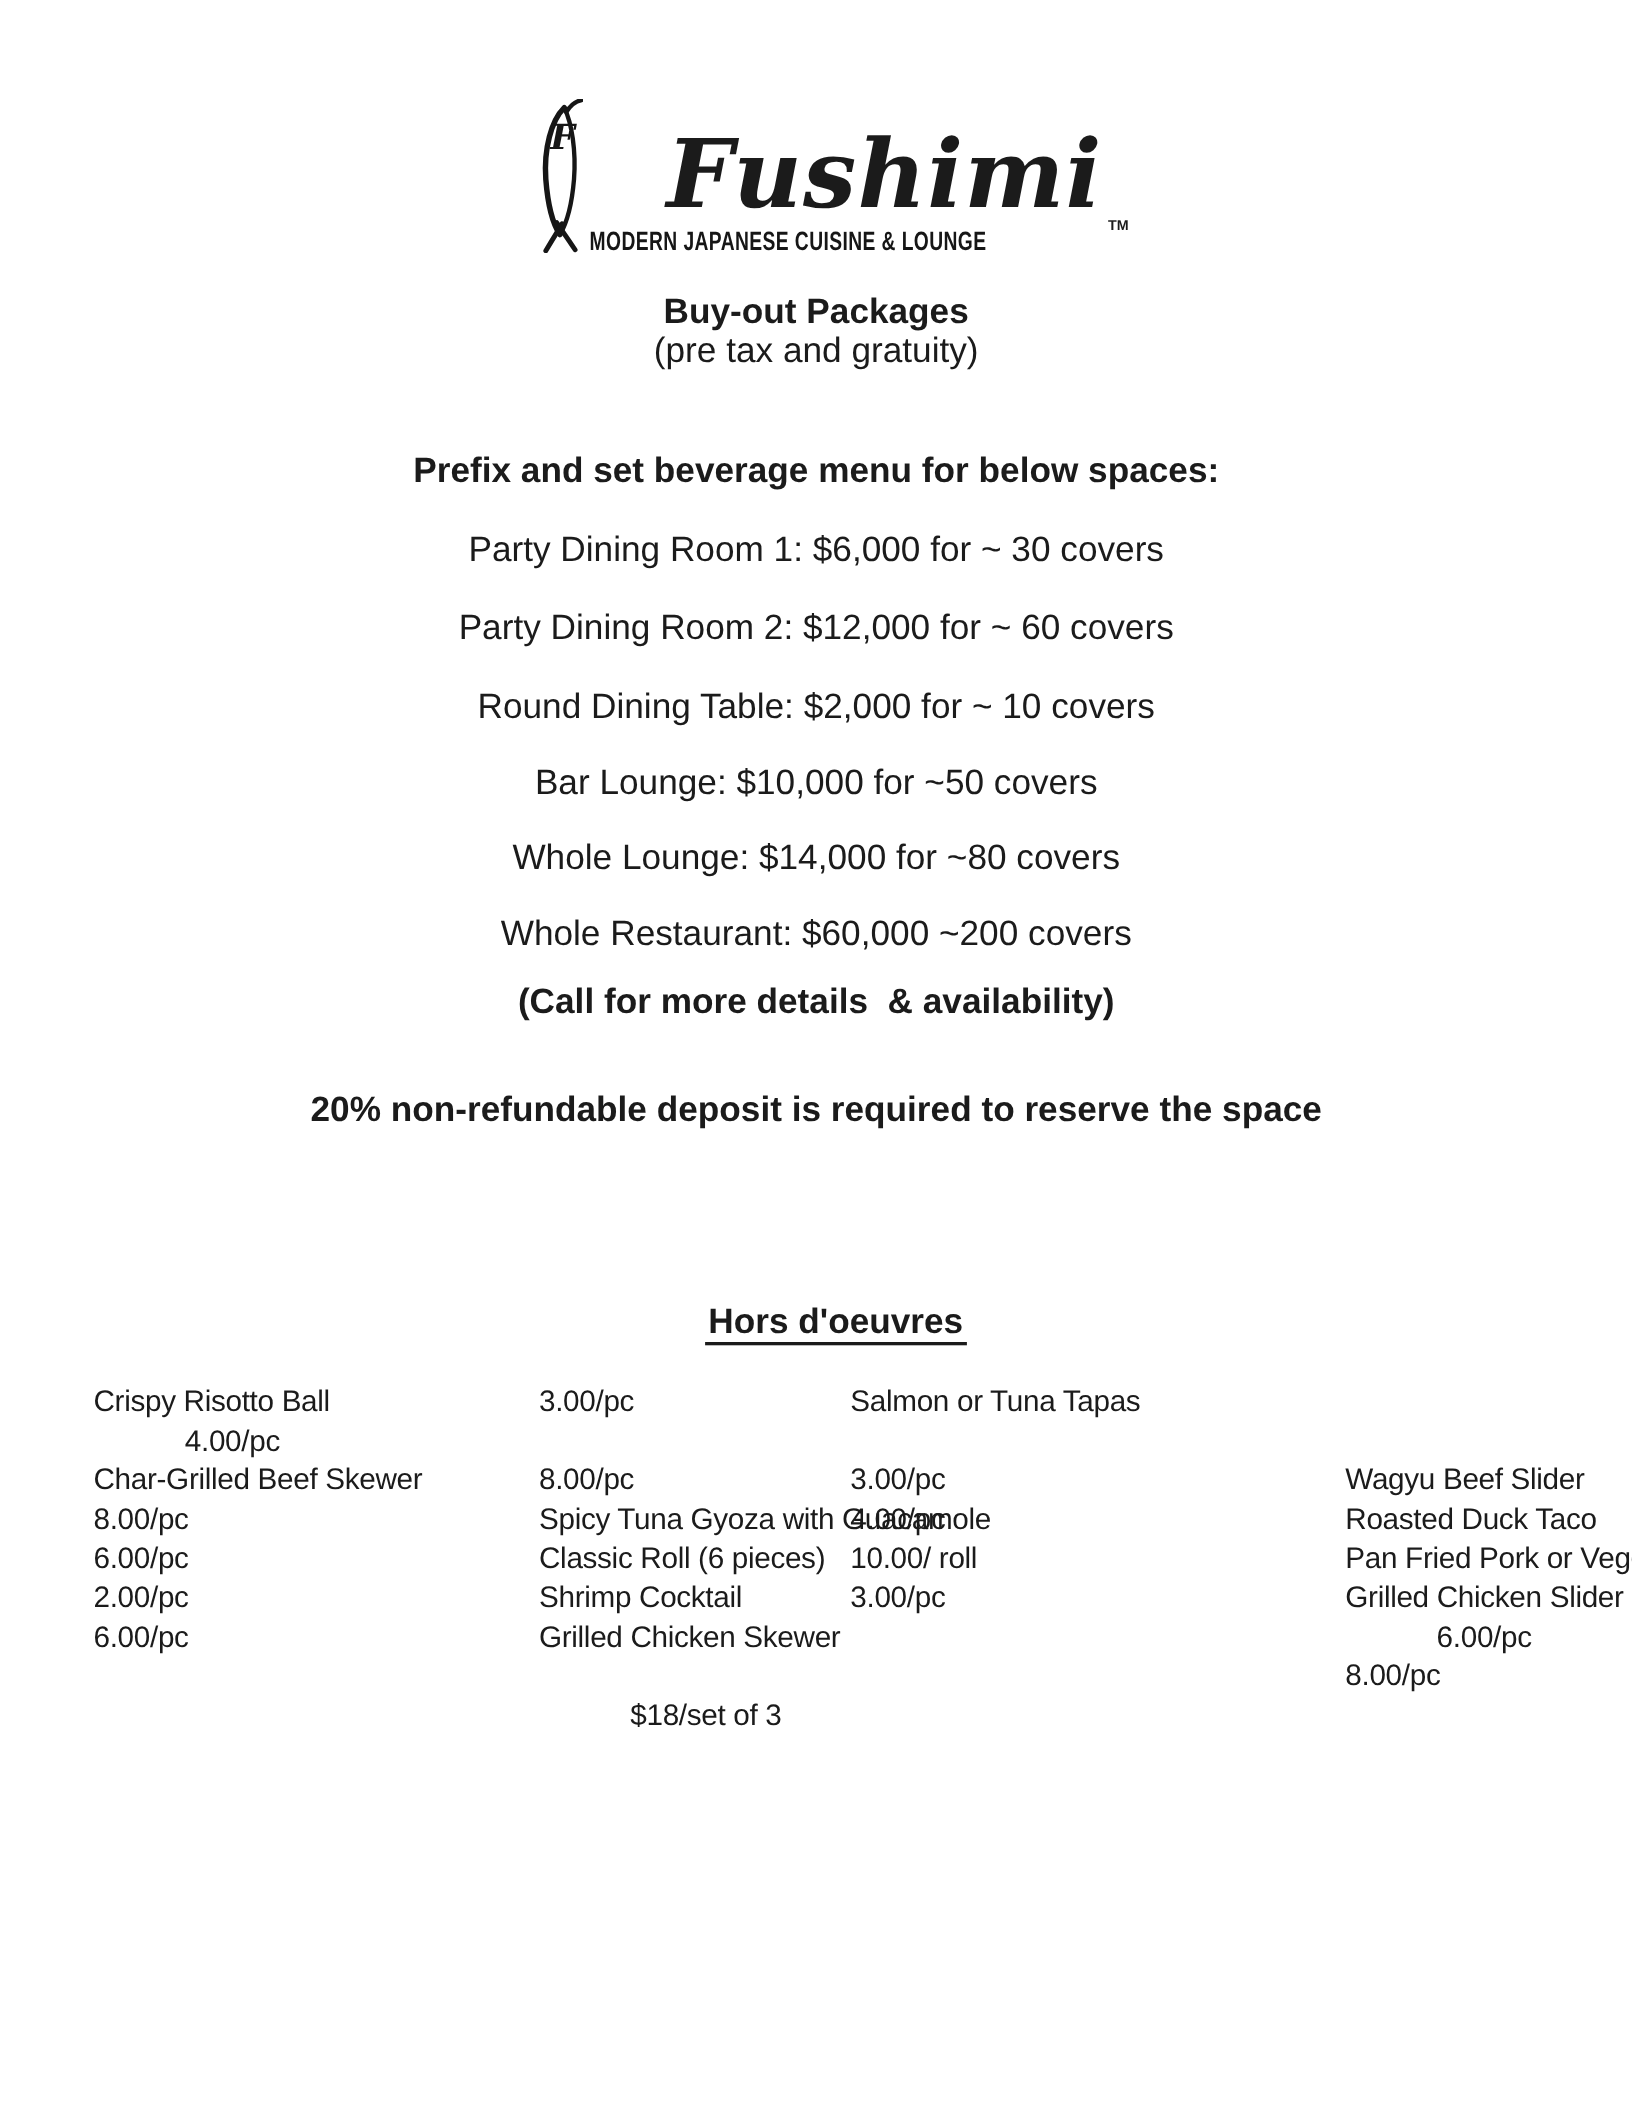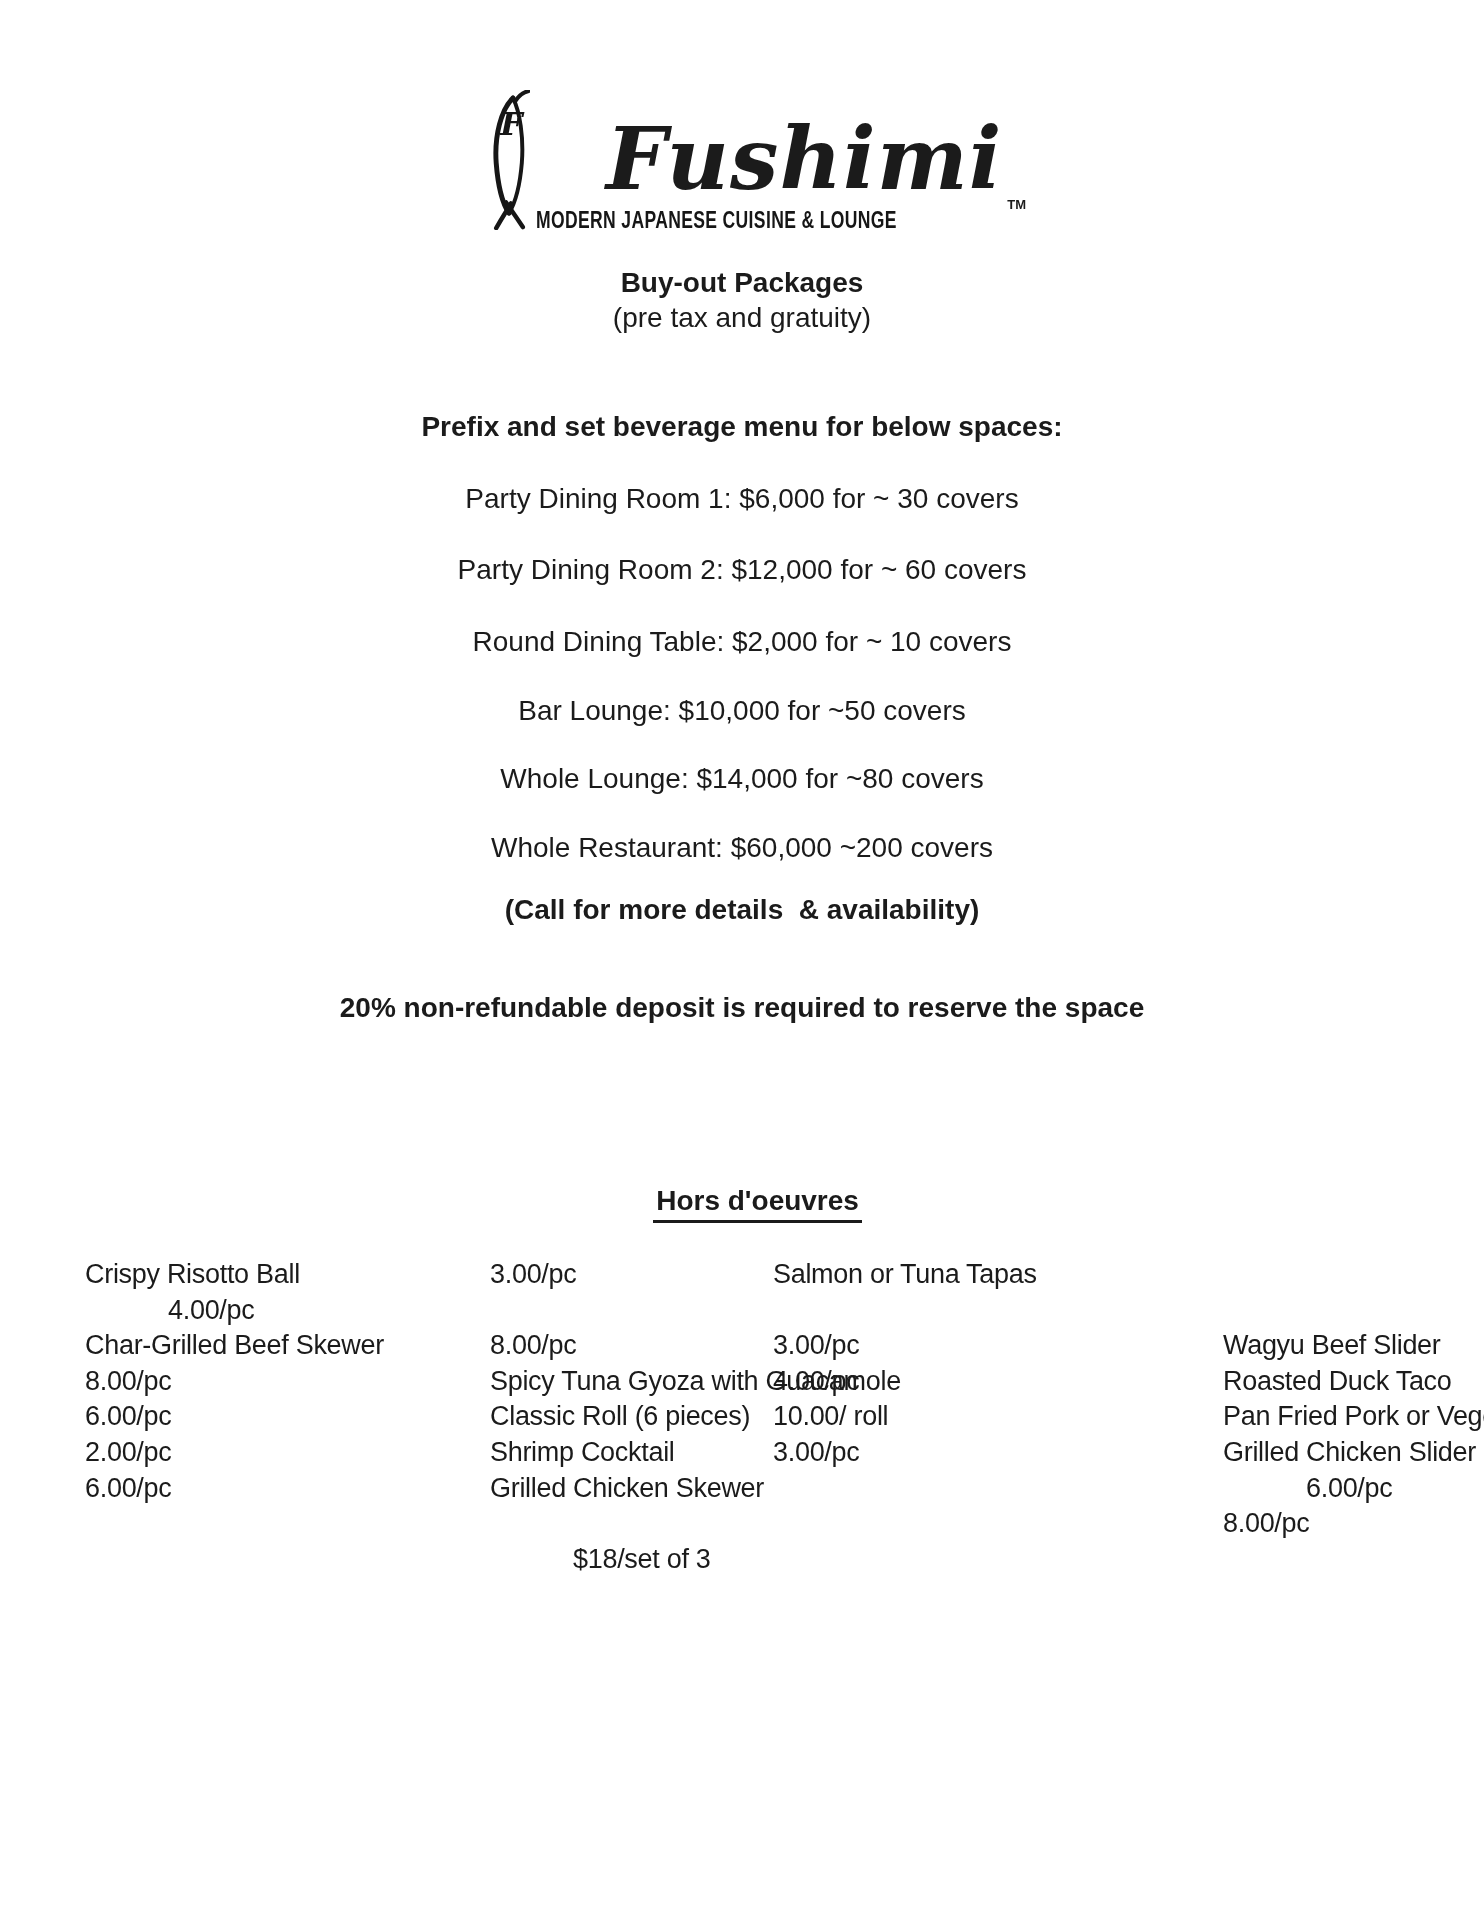--- a/index.html
+++ b/index.html
@@ -19,21 +19,21 @@
   }
   .tm{font-size:13px;font-weight:700;font-style:normal;font-family:"Liberation Sans",sans-serif;margin:0 0 -10px 5px;}
   .tagline{
     display:block;margin:4px 0 0 -26px;
     font-size:24px;font-weight:700;letter-spacing:0.5px;white-space:nowrap;
     transform:scaleX(0.73);transform-origin:left center;color:#161616;
   }
   
   .cline{
     position:absolute;left:0;width:100%;text-align:center;
-    font-size:28px;line-height:34px;white-space:pre-wrap;
+    font-size:32px;line-height:34px;white-space:pre-wrap;
   }
   .b{font-weight:bold;}
   .hors-underline{display:inline-block;border-bottom:3px solid #1b1b1b;padding:0 3px 2px 3px;}
   
   .menu{
     position:absolute;left:85px;top:1257px;
     display:grid;grid-template-columns:405px 283px 450px 186px;
     grid-auto-rows:35.6px;line-height:35.6px;
     font-size:27px;letter-spacing:-0.3px;white-space:nowrap;
   }

